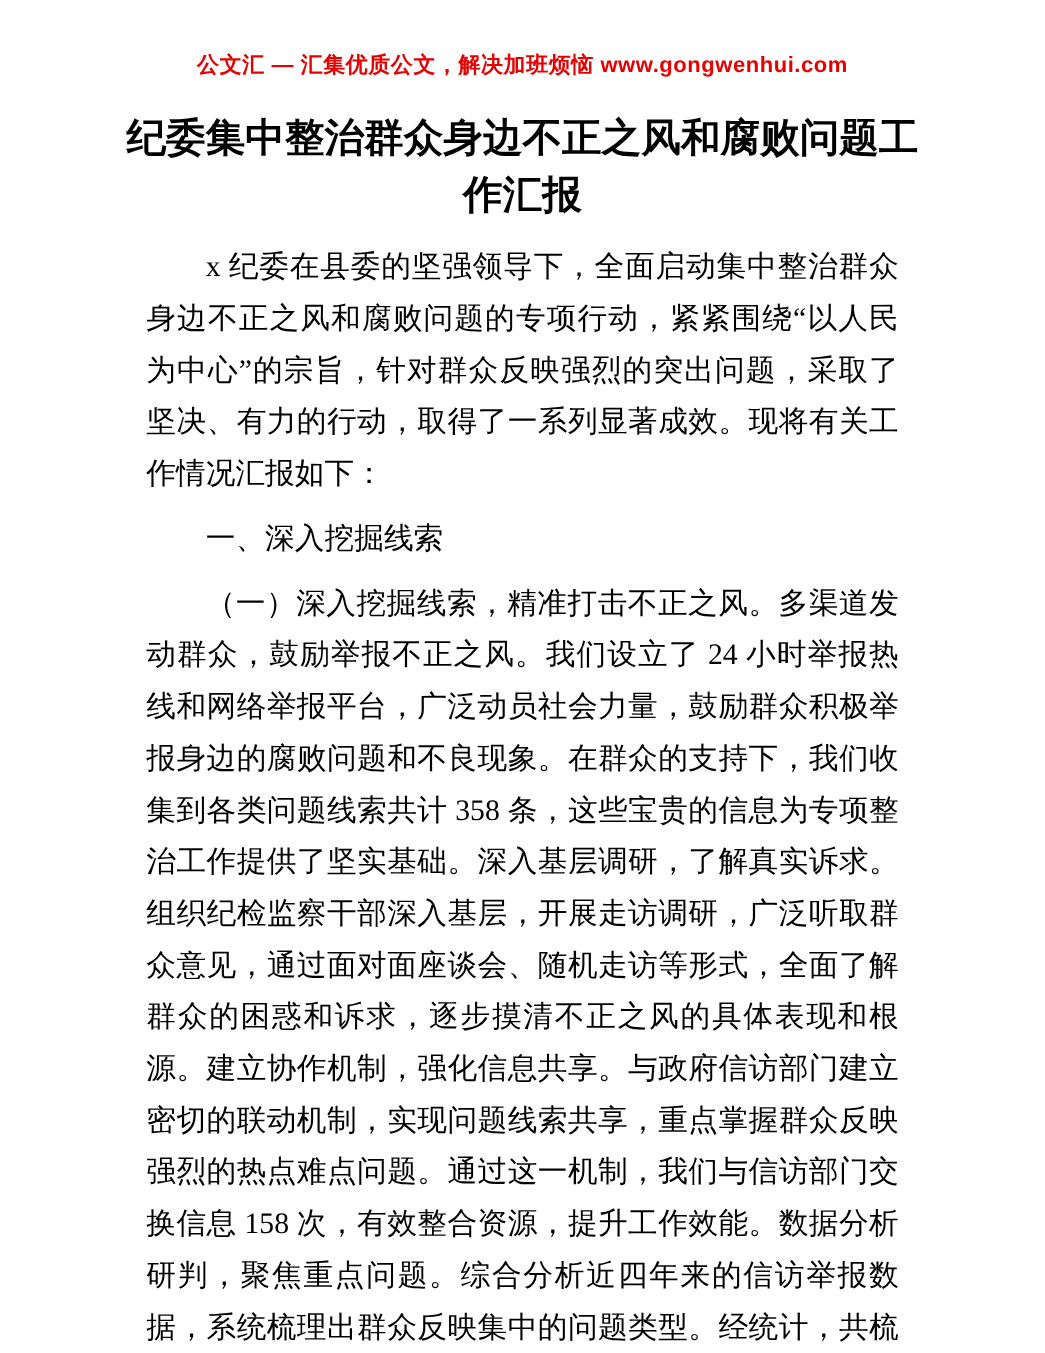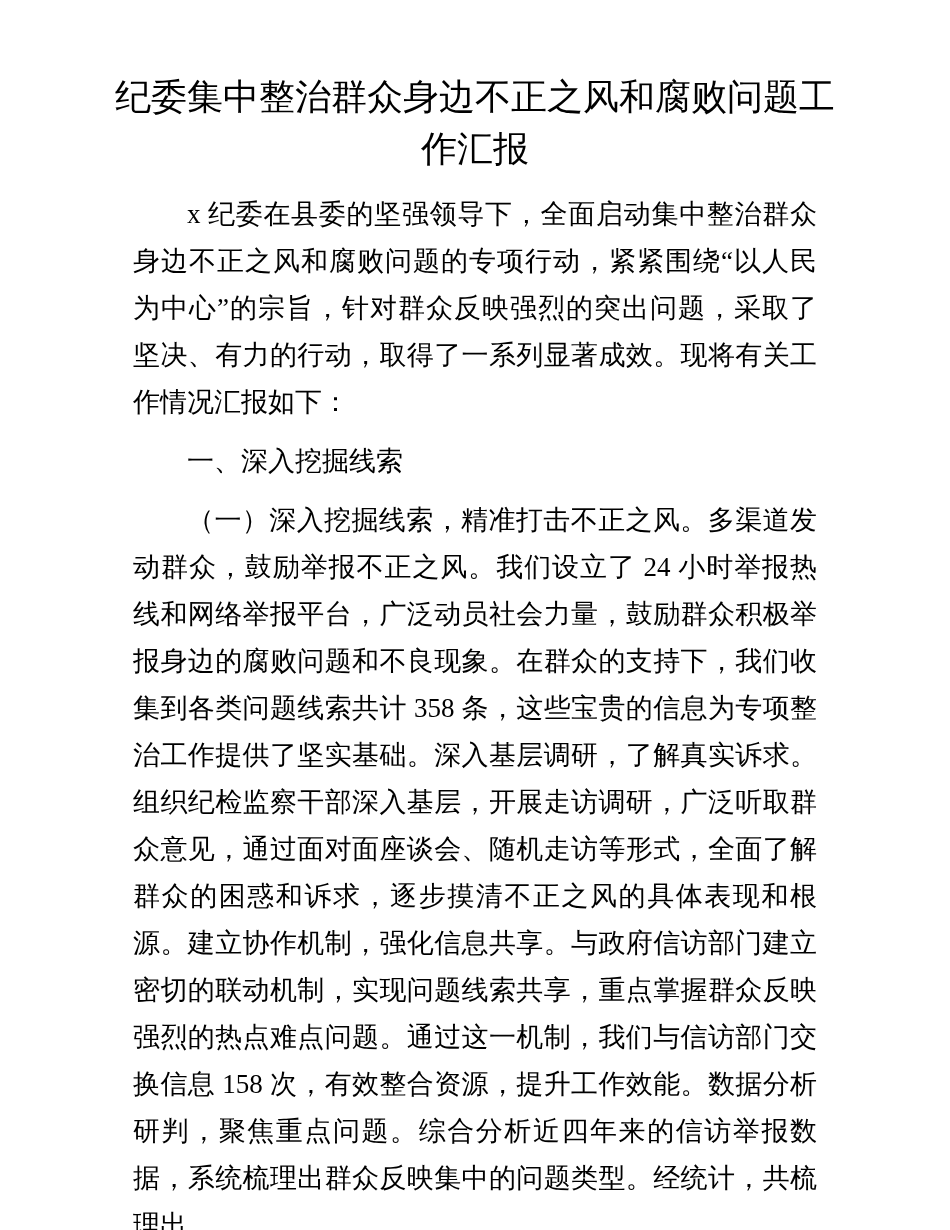--- a/index.html
+++ b/index.html
@@ -24,21 +24,21 @@
     font-family: "Liberation Sans", sans-serif;
     font-weight: bold;
     font-size: 20px;
     line-height: 28px;
     color: #e60000;
     letter-spacing: 0.5px;
   }
   .doc-title {
     margin: 26px 0 16px 0;
     font-size: 36px;
-    font-weight: normal;
+    font-weight: bold;
     line-height: 52px;
     text-align: center;
     color: #000000;
   }
   .doc-body {
     margin: 0 28px;
   }
   .para {
     margin: 0 0 12px 0;
     font-size: 27px;
@@ -52,20 +52,21 @@
   }
   .para:last-child {
     margin-bottom: 0;
   }
 </style>
 </head>
 <body>
 
 <div class="page">
 
+  <div class="watermark-header">公文汇 — 汇集优质公文，解决加班烦恼 www.gongwenhui.com</div>
 
   <h1 class="doc-title">纪委集中整治群众身边不正之风和腐败问题工作汇报</h1>
 
   <div class="doc-body">
 
     <p class="para">x 纪委在县委的坚强领导下，全面启动集中整治群众身边不正之风和腐败问题的专项行动，紧紧围绕“以人民为中心”的宗旨，针对群众反映强烈的突出问题，采取了坚决、有力的行动，取得了一系列显著成效。现将有关工作情况汇报如下：</p>
 
     <p class="para">一、深入挖掘线索</p>
 
     <p class="para">（一）深入挖掘线索，精准打击不正之风。多渠道发动群众，鼓励举报不正之风。我们设立了 24 小时举报热线和网络举报平台，广泛动员社会力量，鼓励群众积极举报身边的腐败问题和不良现象。在群众的支持下，我们收集到各类问题线索共计 358 条，这些宝贵的信息为专项整治工作提供了坚实基础。深入基层调研，了解真实诉求。组织纪检监察干部深入基层，开展走访调研，广泛听取群众意见，通过面对面座谈会、随机走访等形式，全面了解群众的困惑和诉求，逐步摸清不正之风的具体表现和根源。建立协作机制，强化信息共享。与政府信访部门建立密切的联动机制，实现问题线索共享，重点掌握群众反映强烈的热点难点问题。通过这一机制，我们与信访部门交换信息 158 次，有效整合资源，提升工作效能。数据分析研判，聚焦重点问题。综合分析近四年来的信访举报数据，系统梳理出群众反映集中的问题类型。经统计，共梳理出</p>

